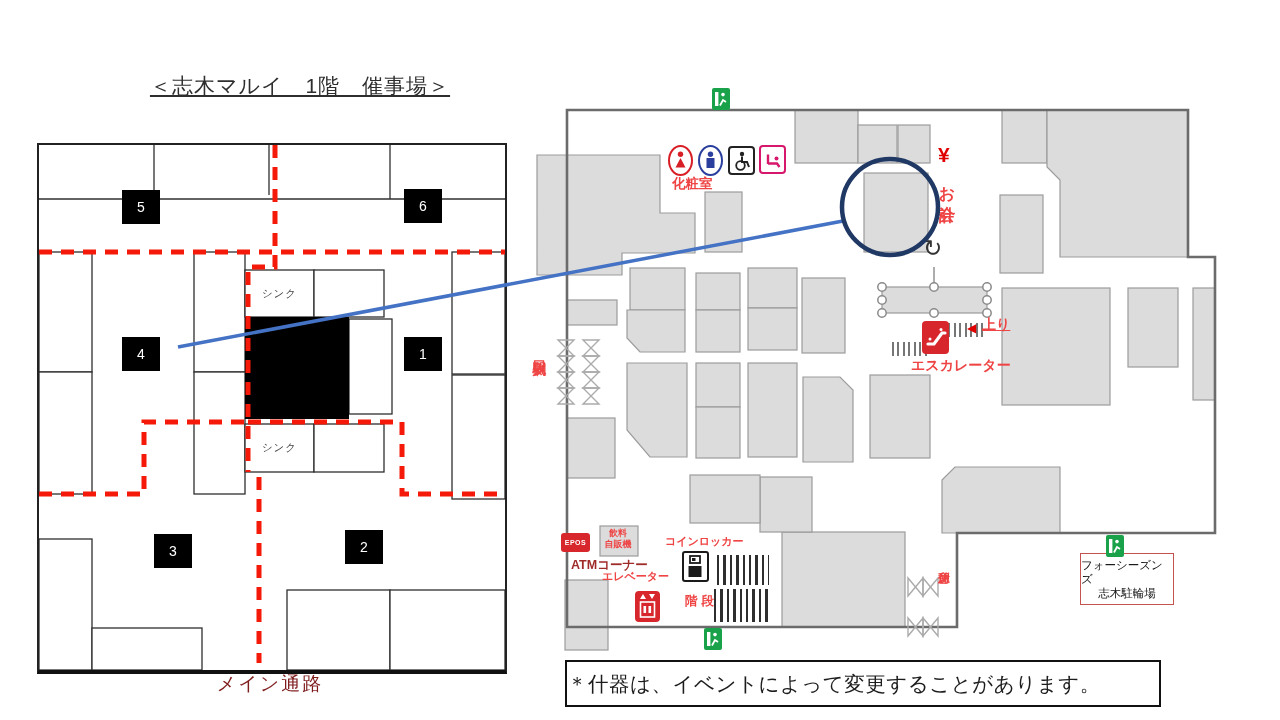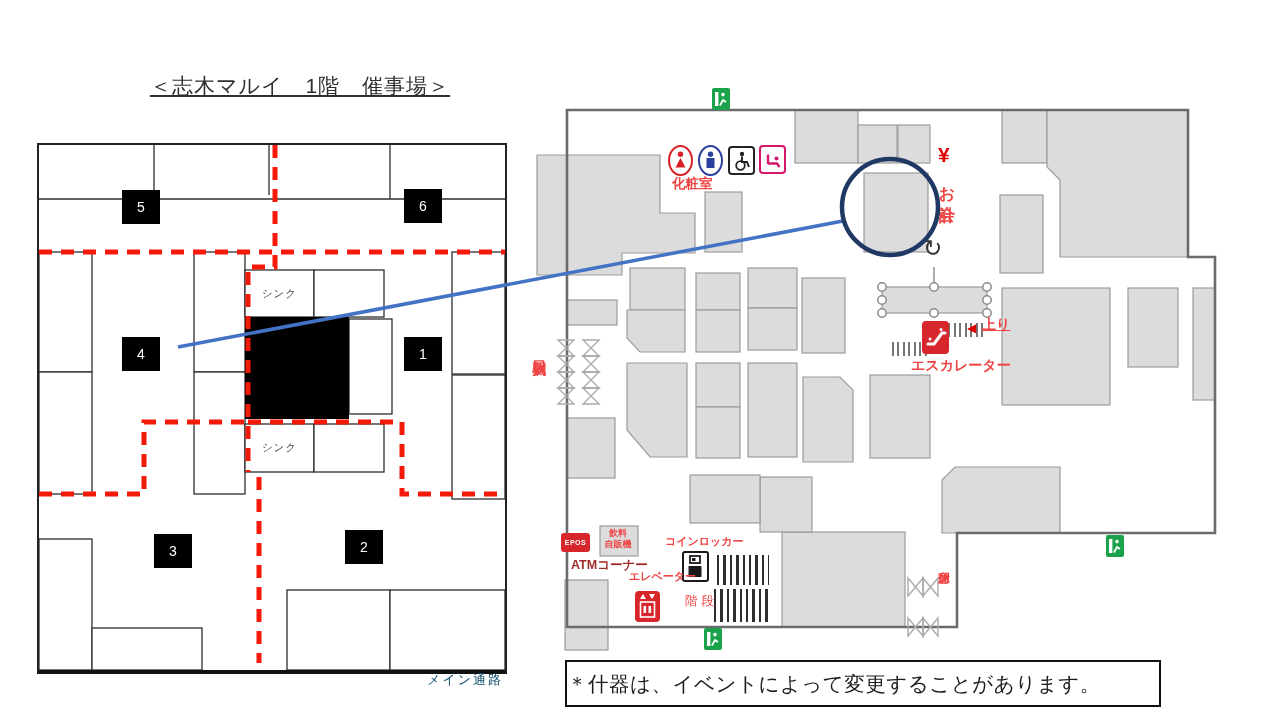--- a/index.html
+++ b/index.html
@@ -3,21 +3,21 @@
 <meta charset="utf-8">
 <style>
   html,body{margin:0;padding:0;background:#fff;}
   .stage{position:relative;width:1280px;height:720px;background:#fff;overflow:hidden;
          font-family:"Liberation Sans","DejaVu Sans",sans-serif;color:#222;}
   .abs{position:absolute;}
   .nowrap{white-space:nowrap;}
 
   
   .title{left:100px;top:72px;width:400px;text-align:center;font-size:21px;color:#2e2e2e;letter-spacing:1px;text-decoration:underline;}
-  .main-aisle{left:37px;top:671px;width:466px;text-align:right;font-size:13px;color:#0c4a6e;letter-spacing:2px;}
+  .main-aisle{left:37px;top:671px;width:466px;text-align:center;font-size:19px;color:#7f1d1d;letter-spacing:2px;}
 
   
   .plan{left:37px;top:143px;width:466px;height:525px;border:2px solid #222;border-bottom:4px solid #111;box-sizing:content-box;}
   .plan svg{position:absolute;left:0;top:0;}
   .chip{position:absolute;width:38px;height:34px;background:#000;color:#fff;display:flex;
         align-items:center;justify-content:center;font-size:14px;}
   .sinklbl{position:absolute;display:flex;align-items:center;justify-content:center;
            font-size:10.5px;color:#444;letter-spacing:1px;}
 
   
@@ -233,42 +233,46 @@
     <div class="mlabel vtext" style="left:0px;top:266px;height:86px;font-size:13.5px;font-weight:700;">駅側入口</div>
 
     <div class="mlabel" style="left:135px;top:449px;font-size:11px;font-weight:600;">コインロッカー</div>
     <div class="locker" style="left:152px;top:466px;">
       <svg width="21" height="25" viewBox="0 0 21 25">
           <rect x="5" y="2" width="10" height="7" stroke="#1a1a1a" stroke-width="1.8" fill="none"></rect>
           <rect x="7" y="4" width="3.5" height="3" fill="#1a1a1a"></rect>
           <rect x="3.5" y="12" width="13" height="11" fill="#1a1a1a"></rect>
         </svg>
     </div>
-    <div class="mlabel" style="left:155px;top:508px;font-size:12.5px;font-weight:400;letter-spacing:4px;">階段</div>
-    <div class="mlabel" style="left:99px;top:484px;font-size:11px;font-weight:600;">エレベーター</div>
+    <div class="mlabel" style="left:155px;top:508px;font-size:12.5px;font-weight:700;letter-spacing:4px;">階段</div>
+    <div class="mlabel" style="left:72px;top:484px;font-size:11px;font-weight:600;">エレベーター</div>
     <div class="redbox" style="left:105px;top:506px;width:25px;height:31px;">
       <svg width="25" height="31" viewBox="0 0 25 31">
           <polygon points="5,8 8,3 11,8" fill="#fff"></polygon>
           <polygon points="14,3 20,3 17,8" fill="#fff"></polygon>
           <rect x="5.5" y="11" width="14" height="15" stroke="#fff" stroke-width="1.6" fill="none"></rect>
           <rect x="8.5" y="15" width="2.6" height="7" fill="#fff"></rect>
           <rect x="13.5" y="15" width="2.6" height="7" fill="#fff"></rect>
         </svg>
     </div>
 
     <div class="epos" style="left:31px;top:448px;">
         <span>EPOS</span>
       </div>
     <div class="mlabel" style="left:68px;top:443px;width:40px;text-align:center;font-size:9px;line-height:10.5px;font-weight:600;">
       <div>飲料</div>
       <div>自販機</div>
     </div>
     <div class="mlabel" style="left:41px;top:472px;font-size:12.5px;font-weight:700;color:#9E2B28;">ATMコーナー</div>
 
     <div class="mlabel vtext" style="left:406px;top:478px;height:48px;font-size:11.5px;font-weight:600;">休憩所</div>
+    <div class="bikebox">
+      <div>フォーシーズンズ</div>
+      <div>志木駐輪場</div>
+    </div>
 
     <div class="exit" style="left:182px;top:3px;">
       <svg width="14" height="18" viewBox="0 0 14 18">
           <rect x="1" y="2" width="3.4" height="14" fill="#fff"></rect>
           <circle cx="9" cy="4.6" r="1.8" fill="#fff"></circle>
           <path d="M6,15.5 L9,10 L12,12" stroke="#fff" stroke-width="1.8" fill="none"></path>
         </svg>
     </div>
     <div class="exit" style="left:174px;top:543px;">
       <svg width="14" height="18" viewBox="0 0 14 18">

